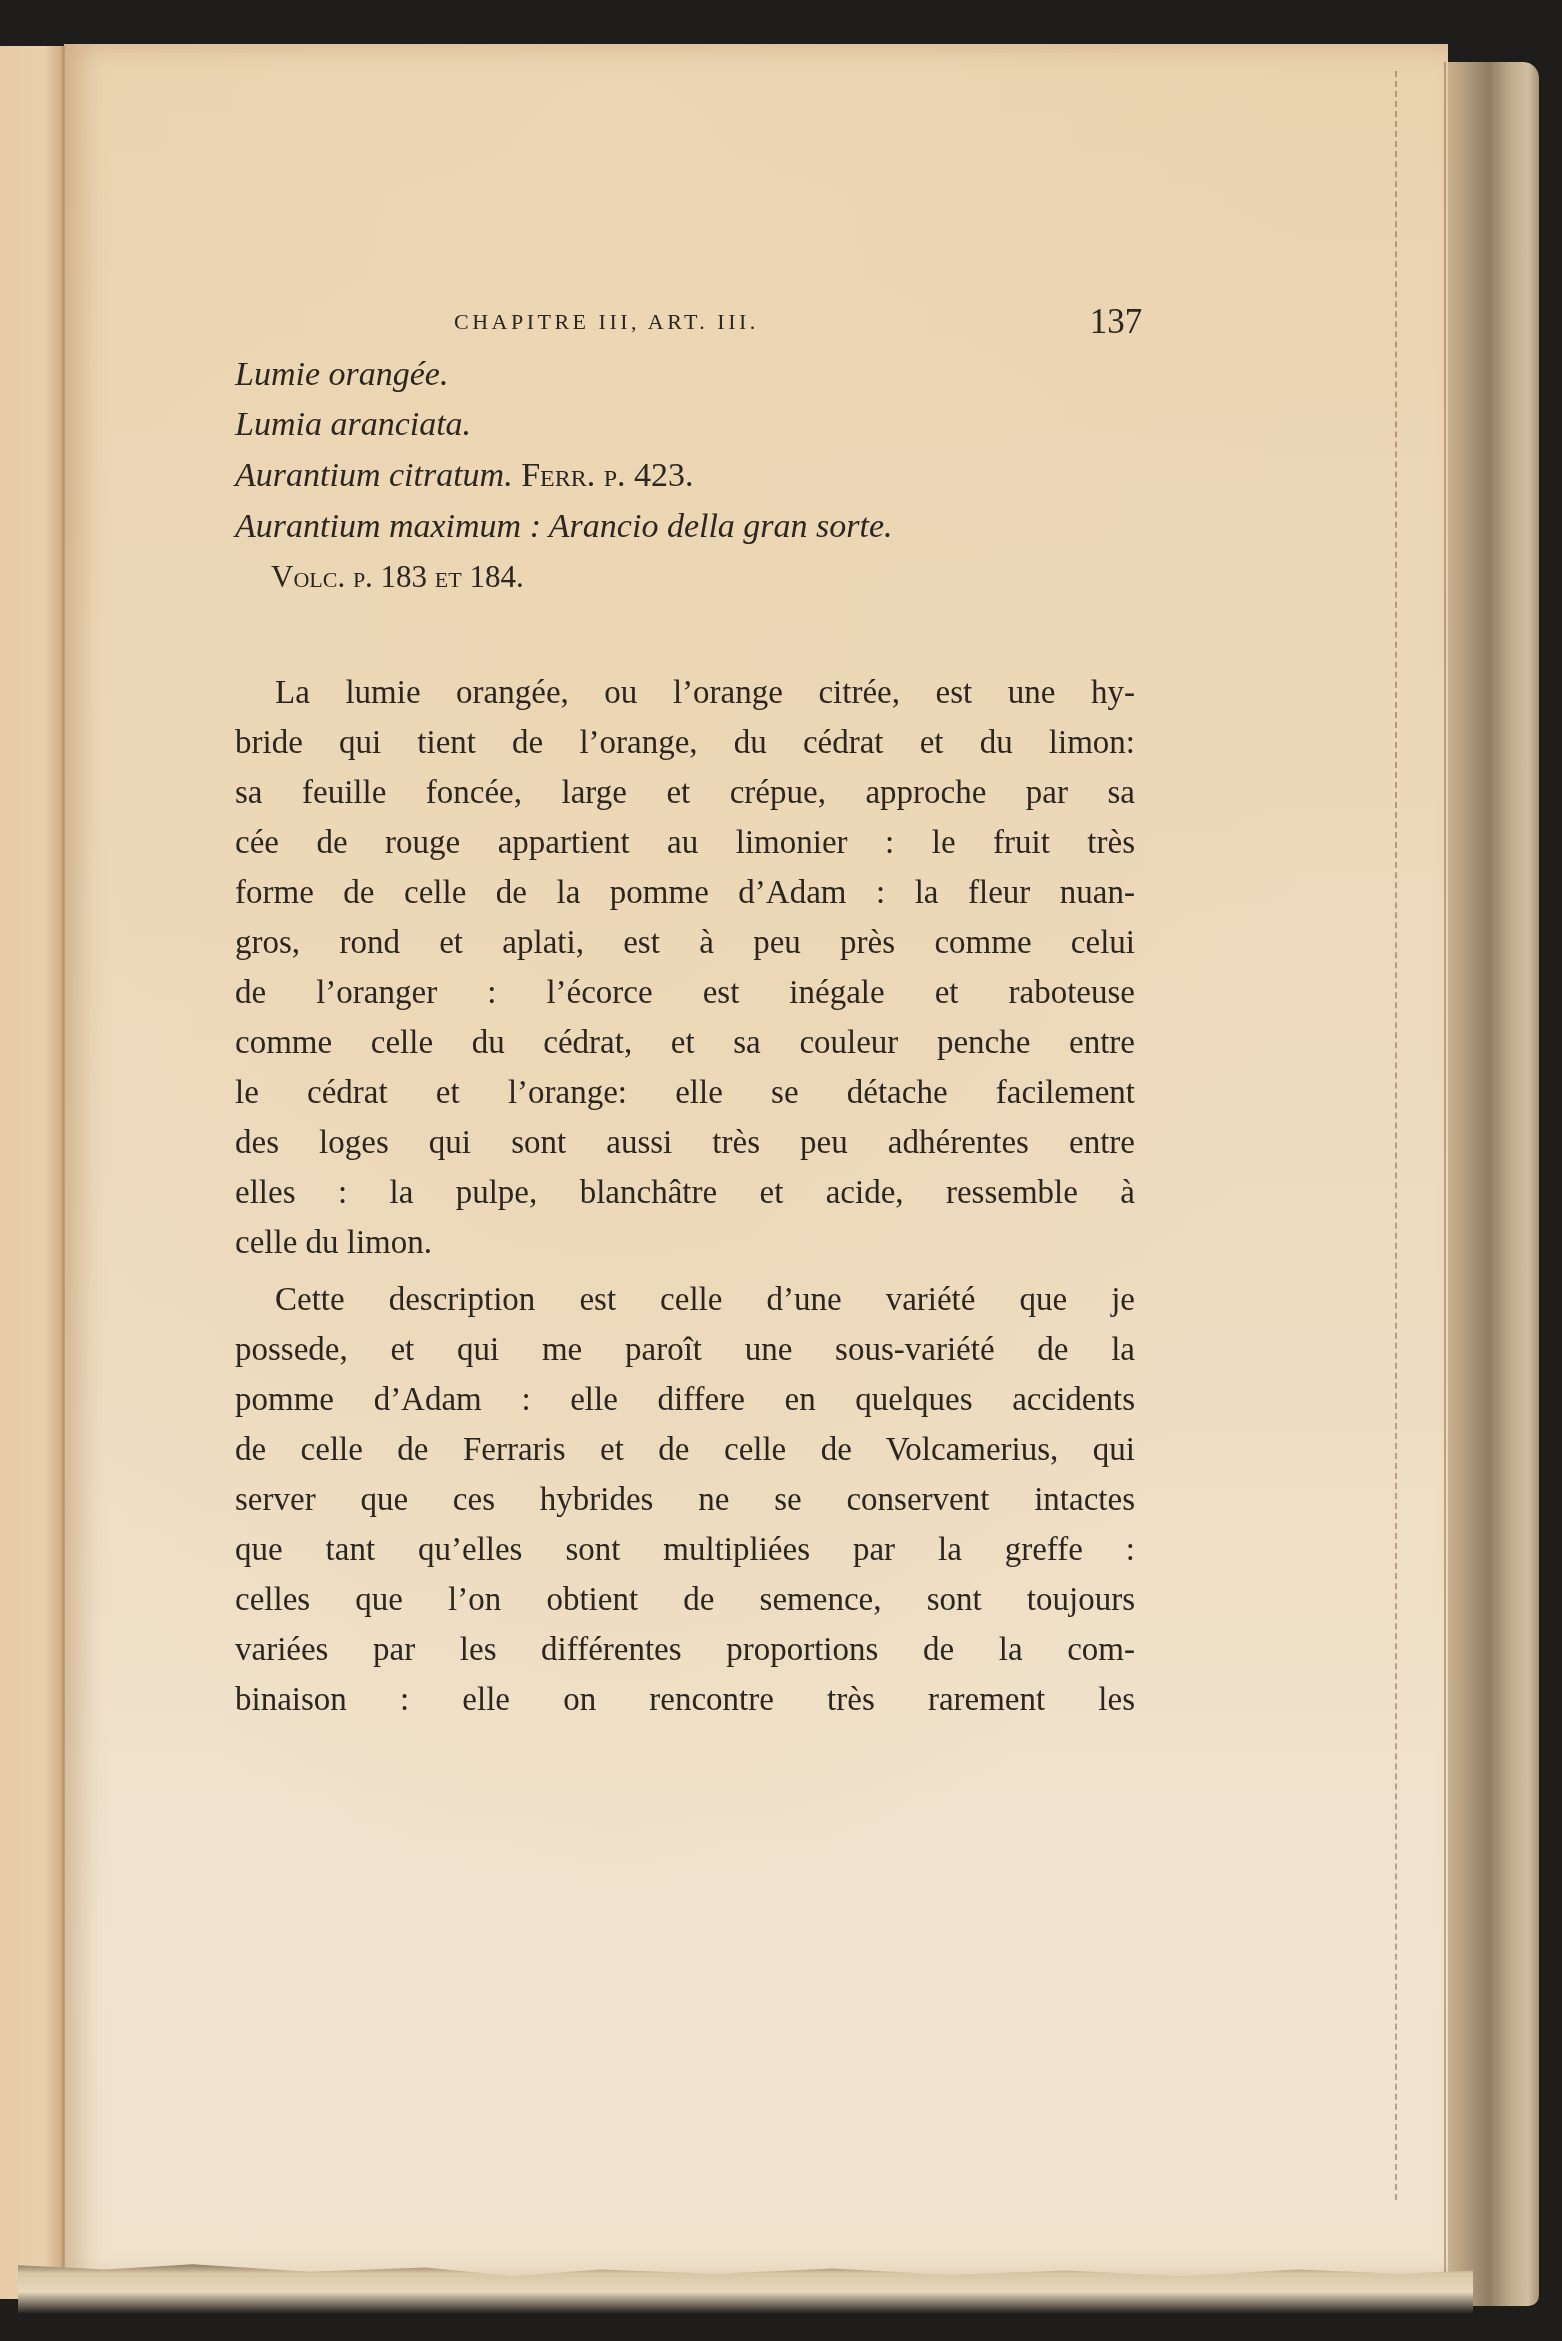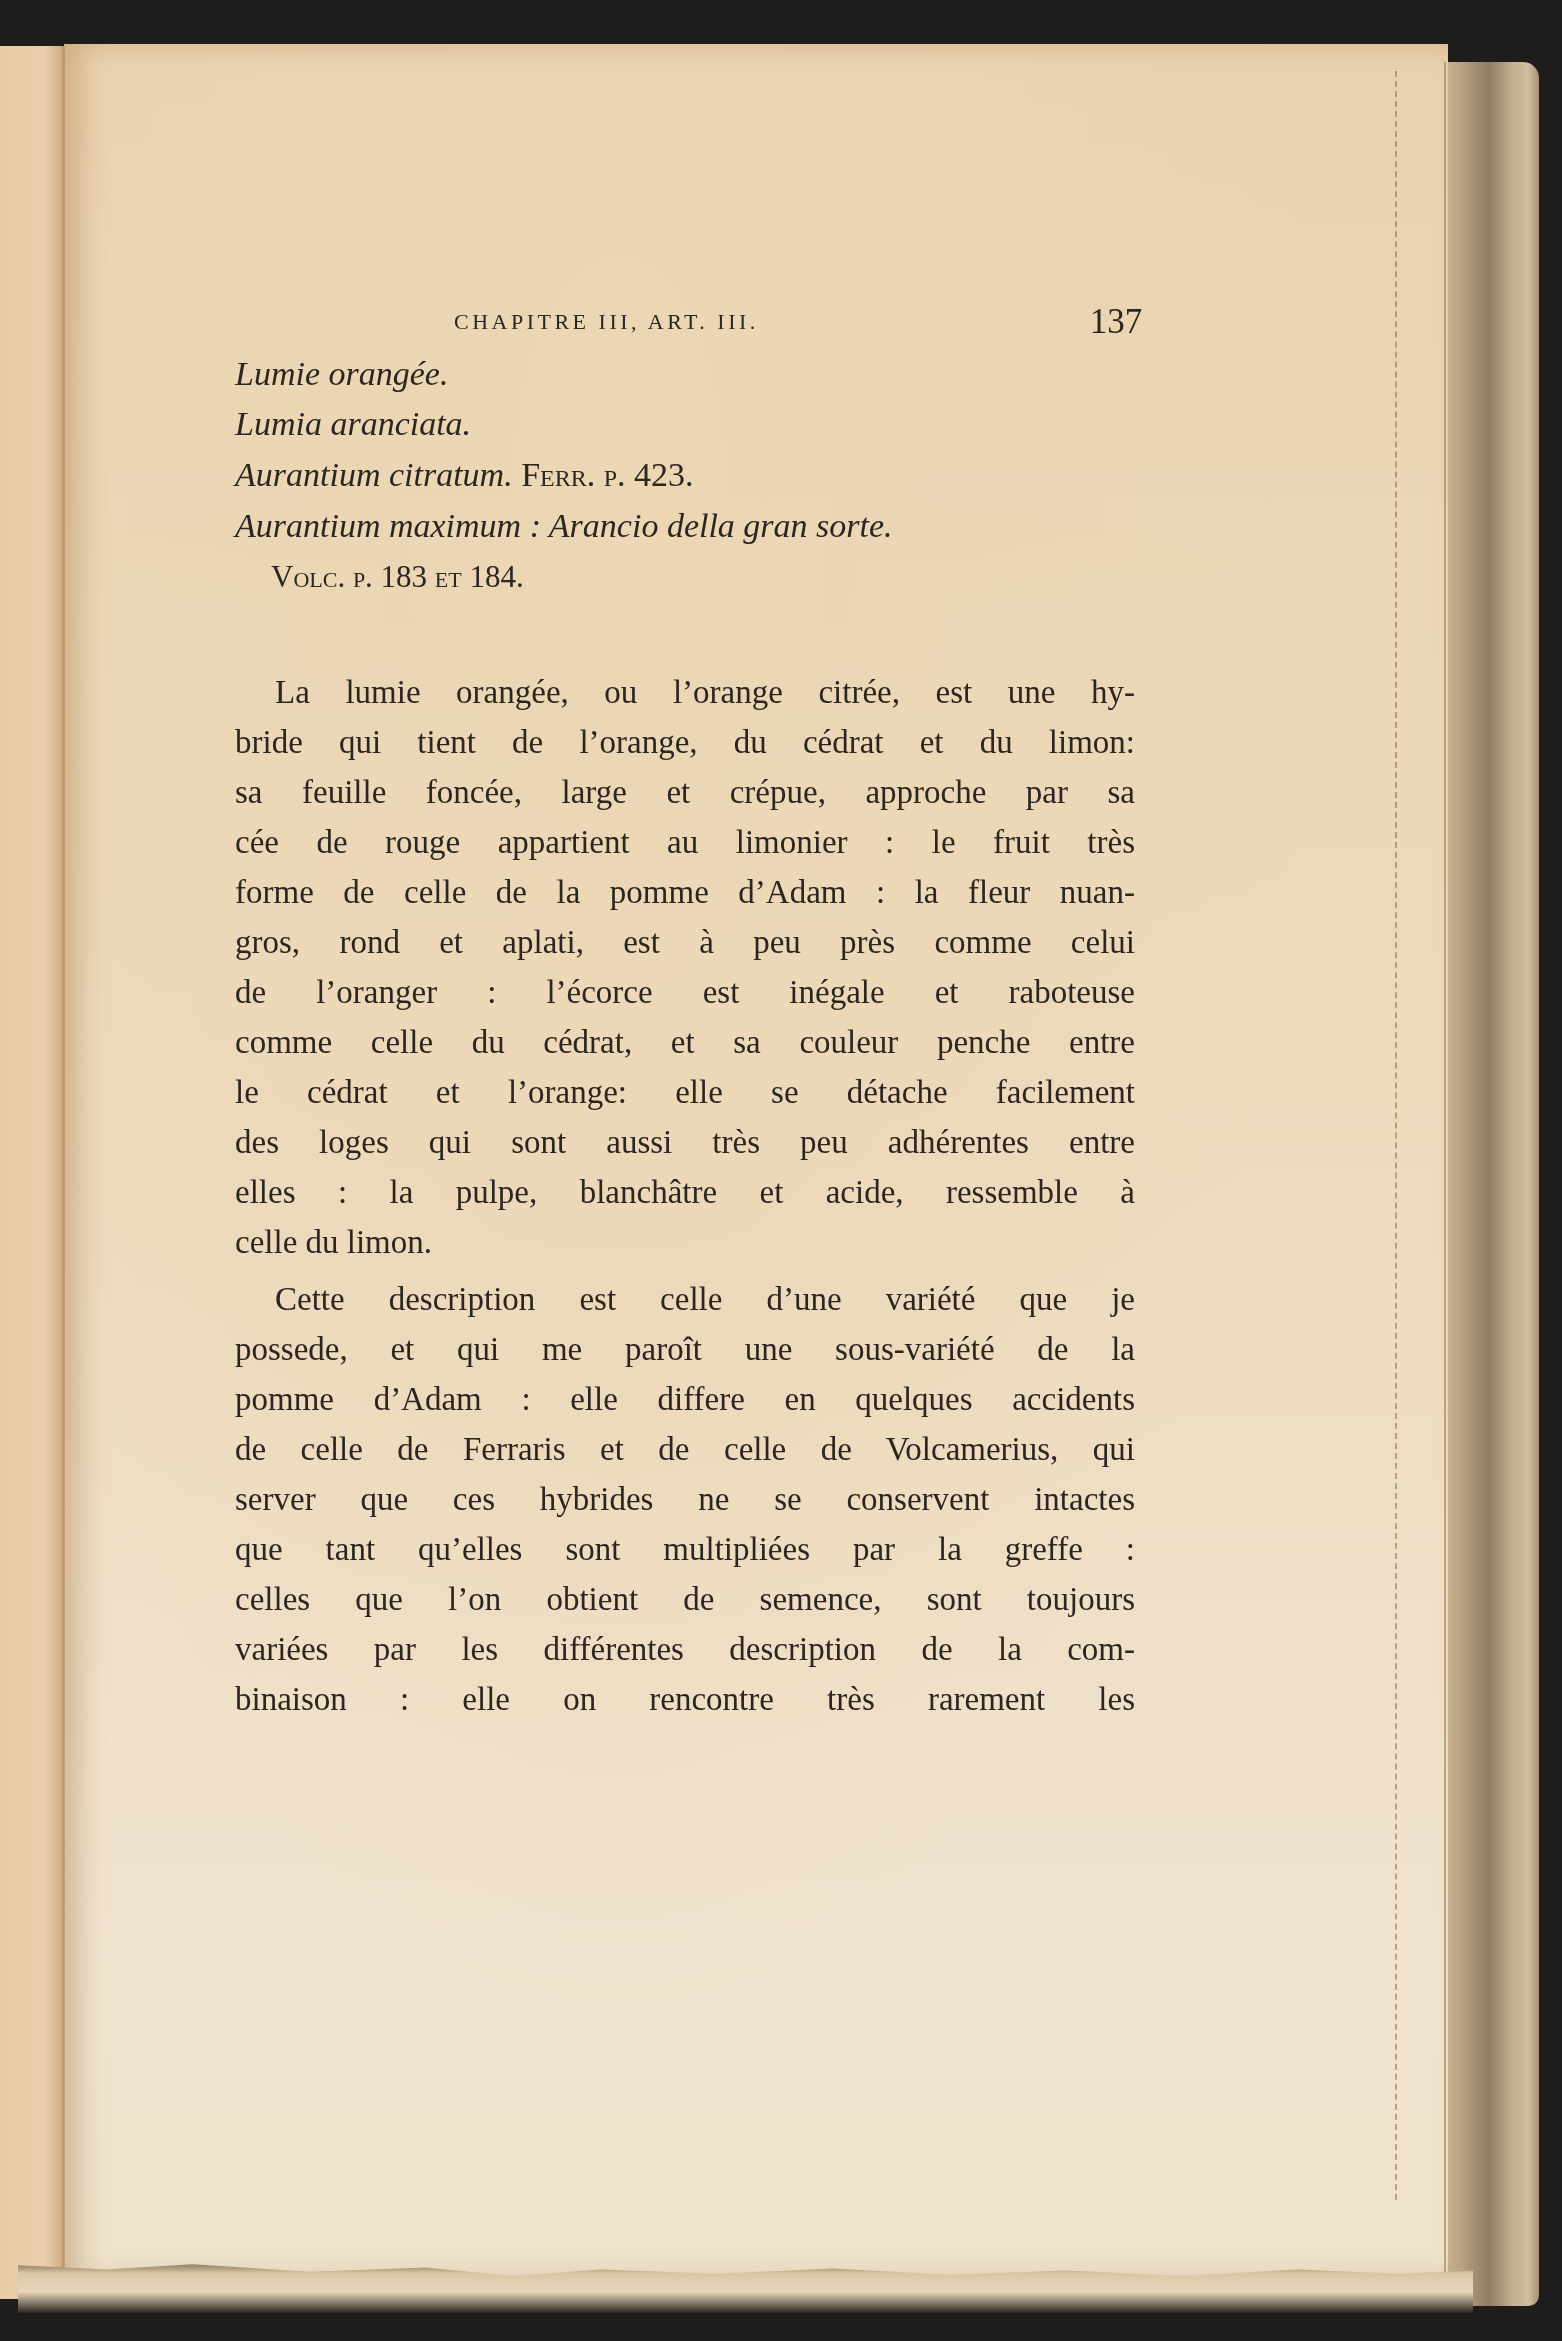--- a/index.html
+++ b/index.html
@@ -116,16 +116,16 @@
     <div class="line last">celle du limon.</div>
   </div>
 <div class="para" style="top:1274px" id="p1">
     <div class="line indent">Cette description est celle d’une variété que je</div>
     <div class="line">possede, et qui me paroît une sous-variété de la</div>
     <div class="line">pomme d’Adam : elle differe en quelques accidents</div>
     <div class="line">de celle de Ferraris et de celle de Volcamerius, qui</div>
     <div class="line">server que ces hybrides ne se conservent intactes</div>
     <div class="line">que tant qu’elles sont multipliées par la greffe :</div>
     <div class="line">celles que l’on obtient de semence, sont toujours</div>
-    <div class="line">variées par les différentes description de la com-</div>
+    <div class="line">variées par les différentes proportions de la com-</div>
     <div class="line">binaison : elle on rencontre très rarement les</div>
   </div>
 
 
 </body></html>

